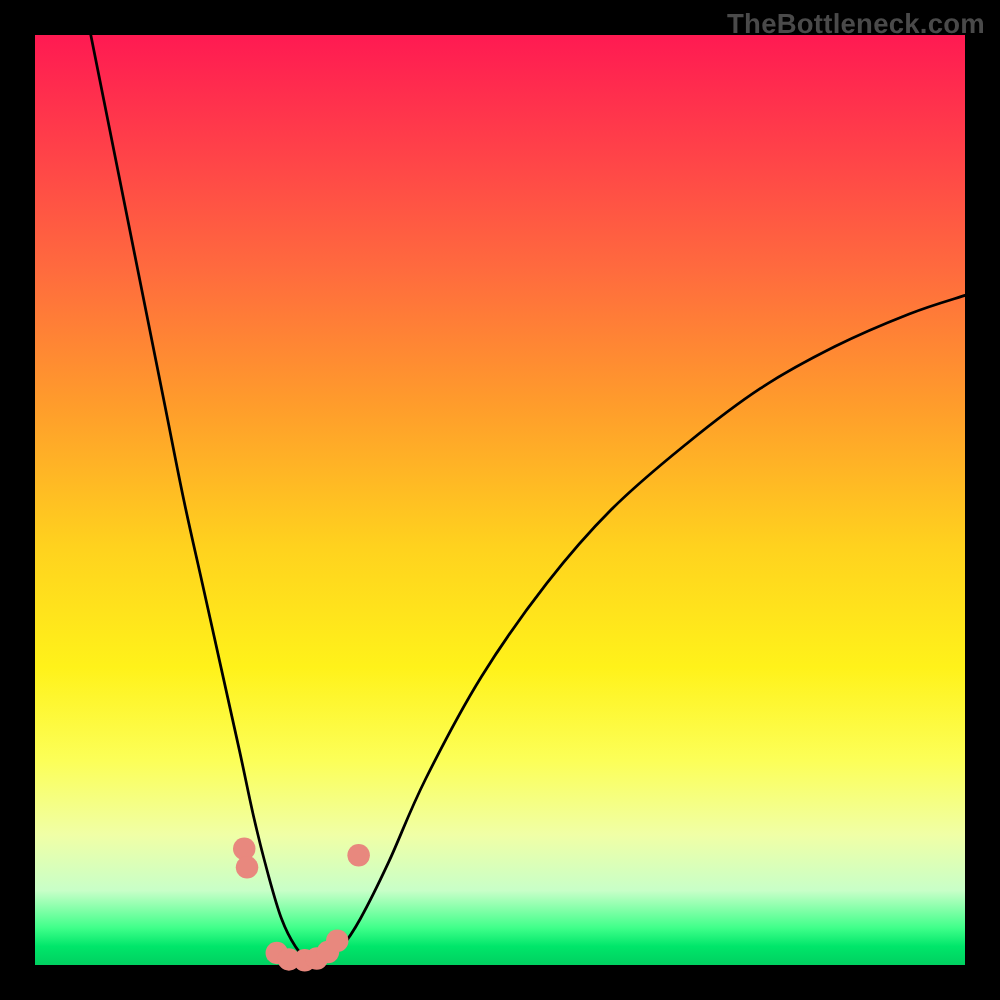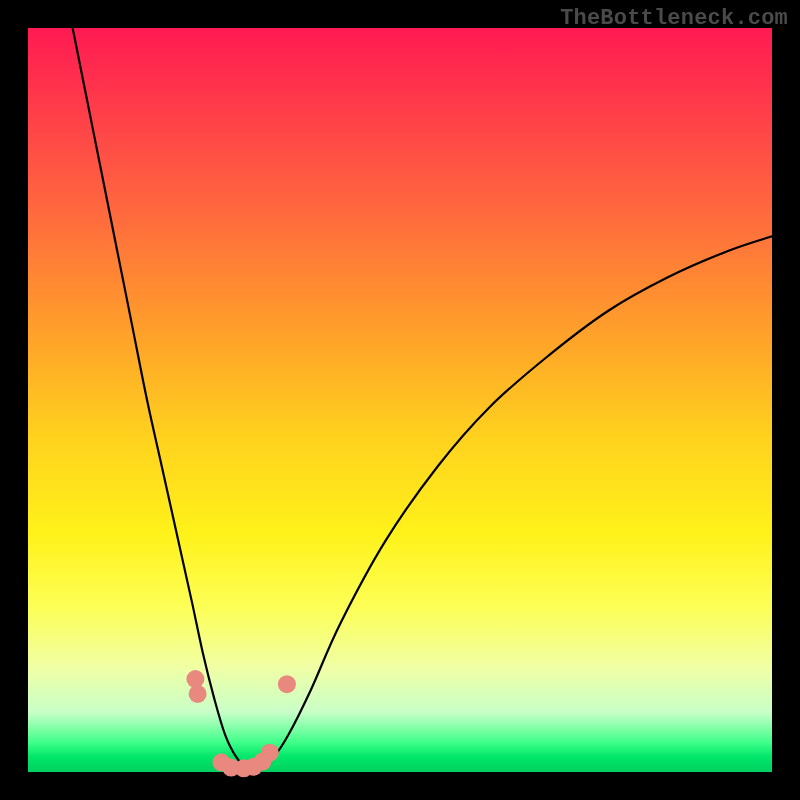--- a/index.html
+++ b/index.html
@@ -28,21 +28,21 @@
       #c8ffc8 92%,
       #40ff8a 96%,
       #00e66a 98%,
       #00d060 100%
     );
   }
   .watermark {
     position: absolute;
     top: 6px;
     right: 12px;
-    font-family: Liberation Mono, monospace;
+    font-family: Liberation Sans, sans-serif;
     font-size: 22px;
     font-weight: 600;
     color: #4a4a4a;
     letter-spacing: 0.2px;
     z-index: 10;
   }
   svg.curve {
     position: absolute;
     left: 0; top: 0;
     width: 744px;

